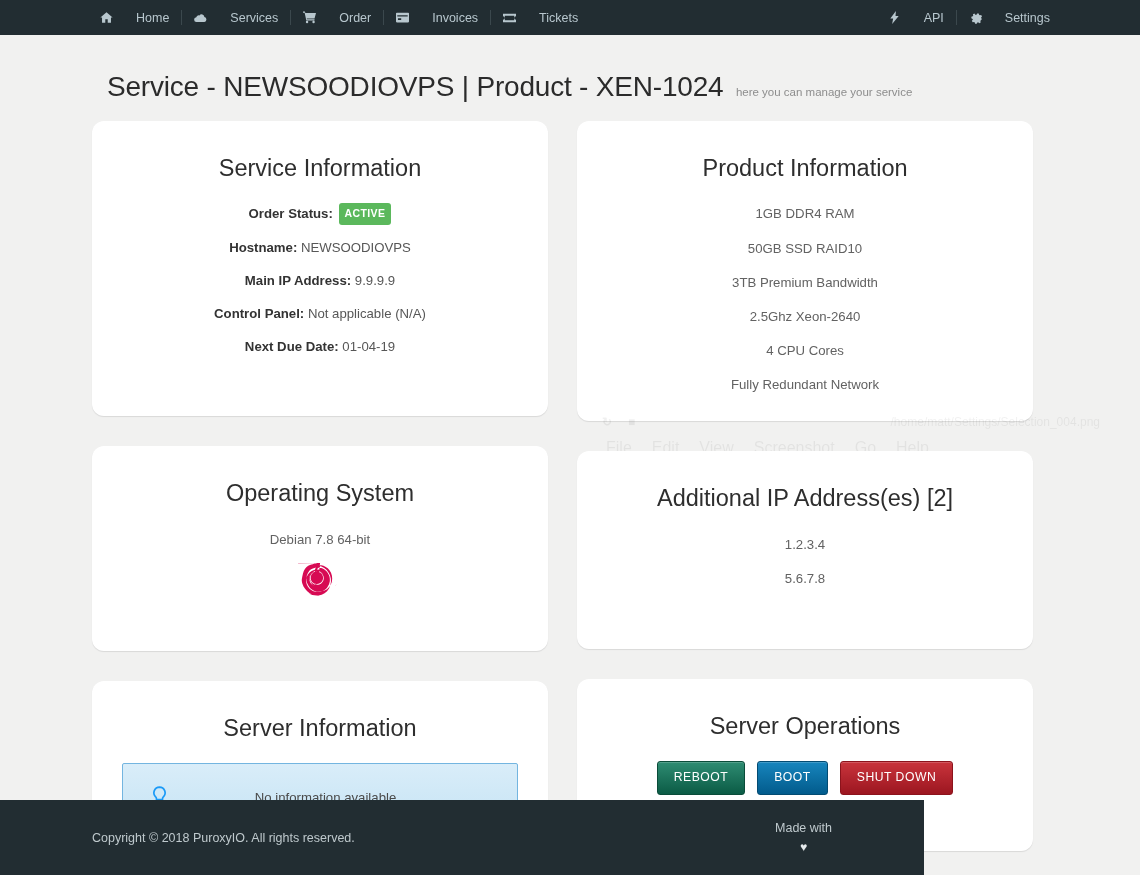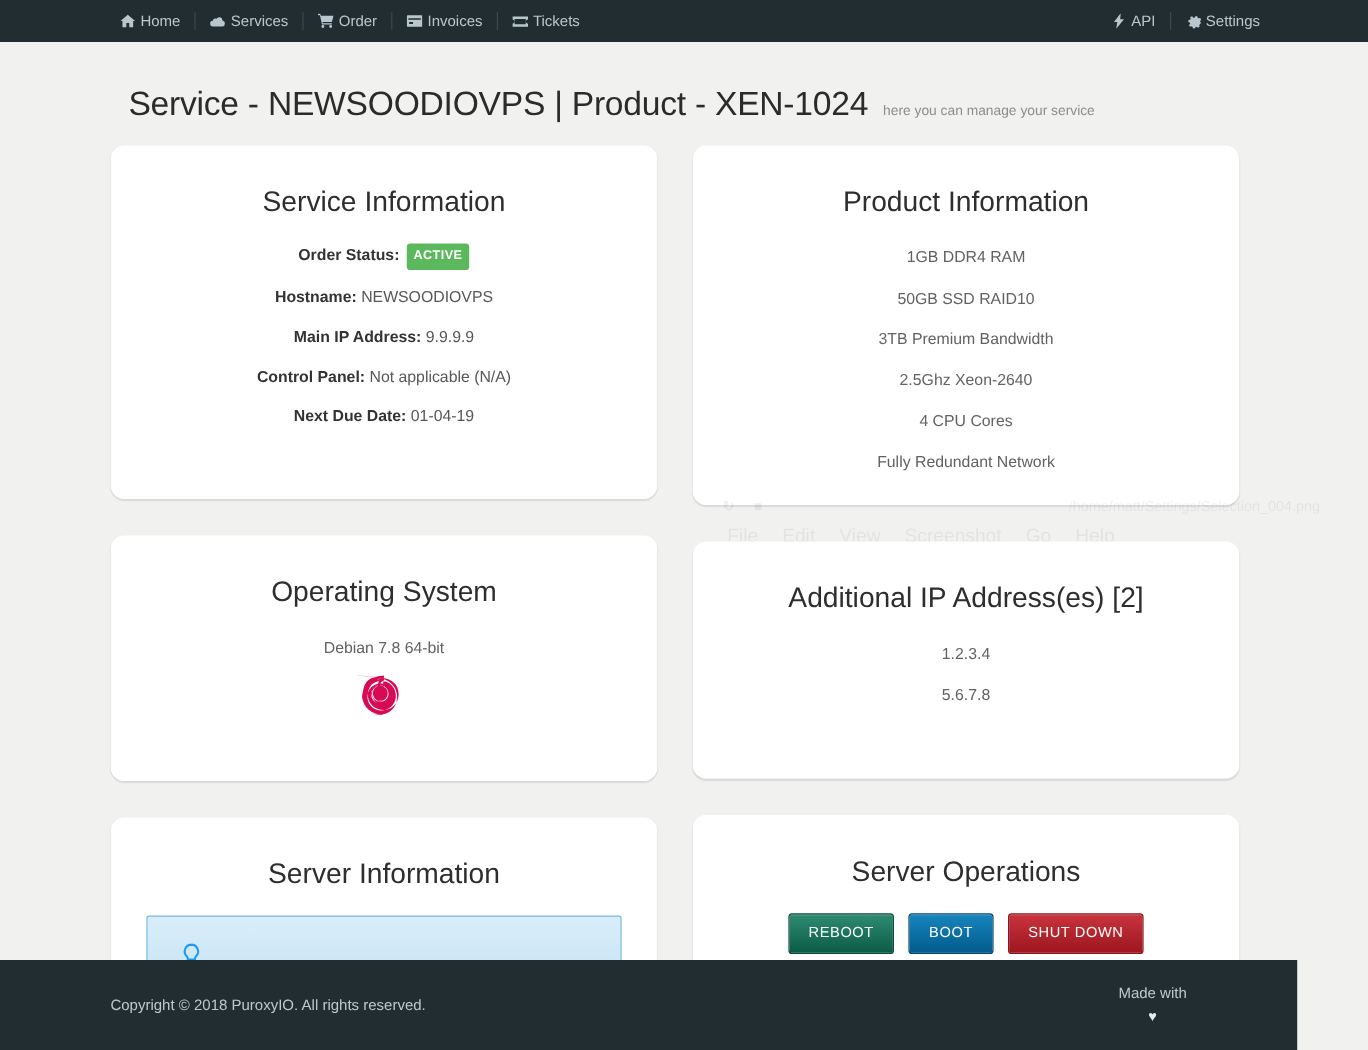--- a/index.html
+++ b/index.html
@@ -29,21 +29,21 @@
   }
   .nav-right {
     display: flex;
     align-items: center;
     margin-left: auto;
     margin-right: 78px;
   }
   .nav-item {
     display: flex;
     align-items: center;
-    gap: 4px;
+    gap: 23px;
     color: #b8c7ce;
     font-size: 12.5px;
     padding: 0 12px;
     text-decoration: none;
     white-space: nowrap;
     cursor: pointer;
   }
   .nav-sep {
     width: 1px;
     height: 15px;
@@ -270,21 +270,21 @@
     gap: 40px;
     padding: 10px 14px;
     font-size: 12px;
     font-weight: 700;
   }
 
   
   .footer {
     position: absolute;
     left: 0; bottom: 0;
-    width: 1081px;
+    width: 924px;
     height: 75px;
     background: #222d32;
     display: flex;
     align-items: center;
     color: #bfc9cd;
     font-size: 12.5px;
     z-index: 40;
   }
   .footer-left { margin-left: 92px; }
   .footer-right { margin-left: auto; margin-right: 92px; display: flex; align-items: center; gap: 5px; flex-direction: column; }
@@ -483,20 +483,21 @@
       <div class="box" id="box-serverinfo">
         <div class="box-body">
           <h3 class="box-title">Server Information</h3>
           <div class="alert-info">
             <span class="alert-ico">
               <svg width="17" height="22" viewBox="0 0 17 22" fill="none" stroke="currentColor" stroke-width="1.7">
                 <path d="M8.5 1.2A5.6 5.6 0 0 0 4.6 10.8c.6.7.9 1.3.9 2.1v.6h6v-.6c0-.8.3-1.4.9-2.1A5.6 5.6 0 0 0 8.5 1.2z"></path>
                 <path d="M6 15.2h5M6.4 17.6h4.2M7.2 20h2.6" stroke-linecap="round"></path>
               </svg>
             </span>
+            <span class="alert-text">No information available</span>
           </div>
         </div>
       </div>
 
     </div>
 
     <div class="col">
 
       <div class="box" id="box-product">
         <div class="box-body">

